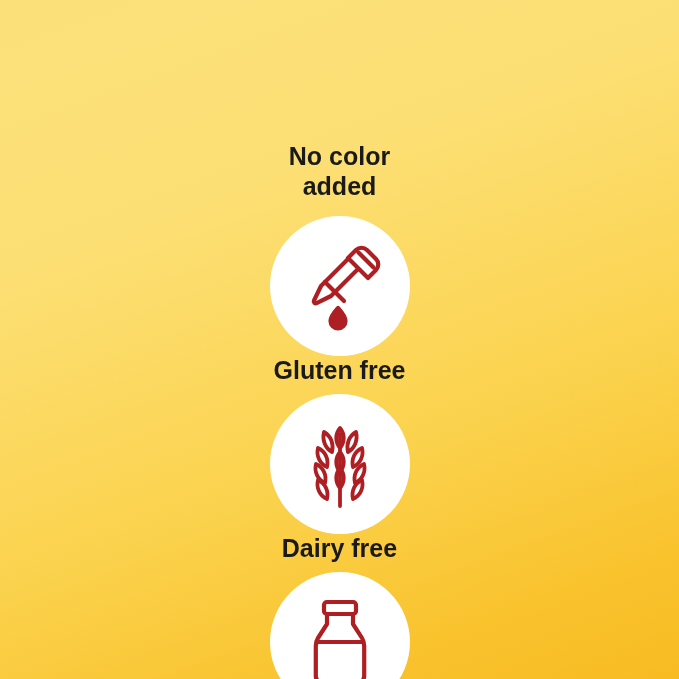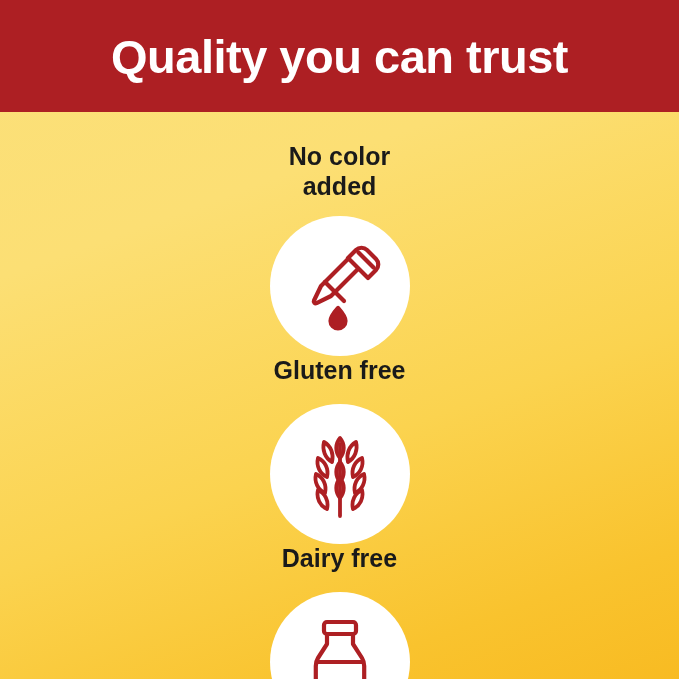--- a/index.html
+++ b/index.html
@@ -59,43 +59,40 @@
     font-size: 25px;
     font-weight: bold;
     line-height: 1.18;
     text-align: center;
     white-space: pre-line;
     margin-bottom: 14px;
     min-height: 60px;
   }
   .cell.r2 .cell-label {
     min-height: 30px;
-    margin-bottom: 18px;
+    margin-bottom: 8px;
   }
   .badge {
     width: 140px;
     height: 140px;
     border-radius: 50%;
     background: #ffffff;
     display: flex;
     align-items: center;
     justify-content: center;
   }
   .badge svg {
     display: block;
   }
 </style>
 </head>
 <body>
 
 <div class="poster">
 
-  <div class="header-band">
-    <div class="header-title">Quality you can trust</div>
-  </div>
 
   <div class="grid">
 
     <div class="cell r1">
       <div class="cell-label">No color
 added</div>
       <div class="badge">
         <span>
           <svg width="92" height="92" viewBox="0 0 92 92" fill="none" stroke="#ad1f23" stroke-width="4.2" stroke-linecap="round" stroke-linejoin="round">
             <path d="M64.5 12.5 L79.5 27.5"></path>

